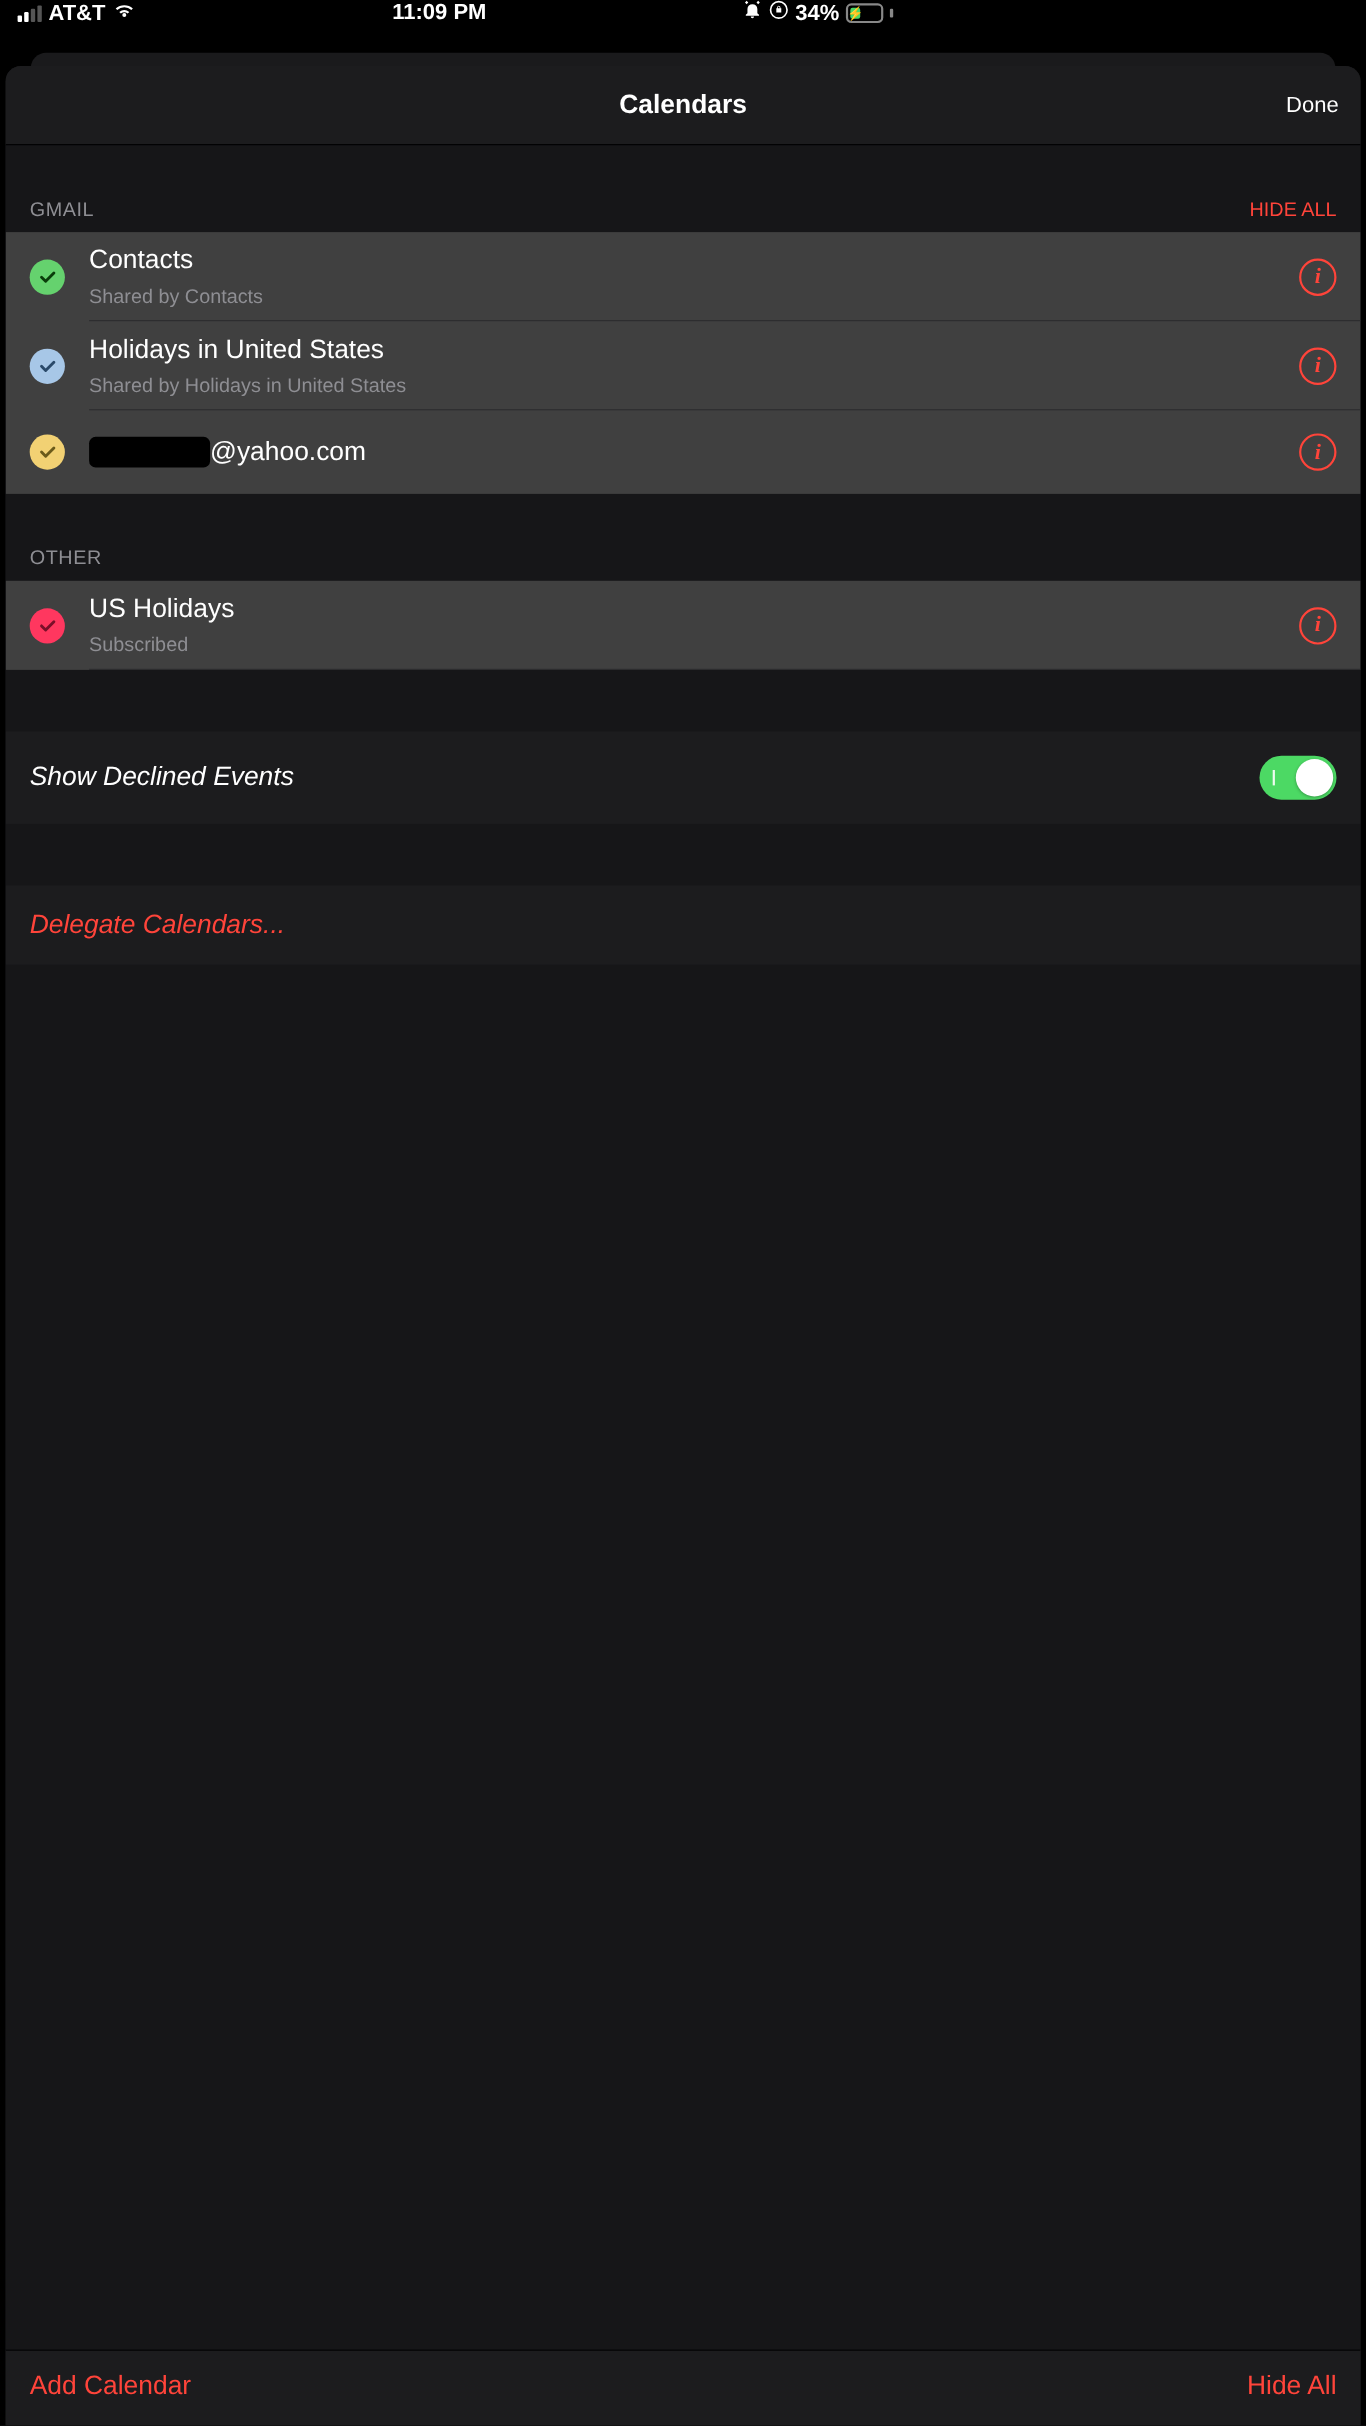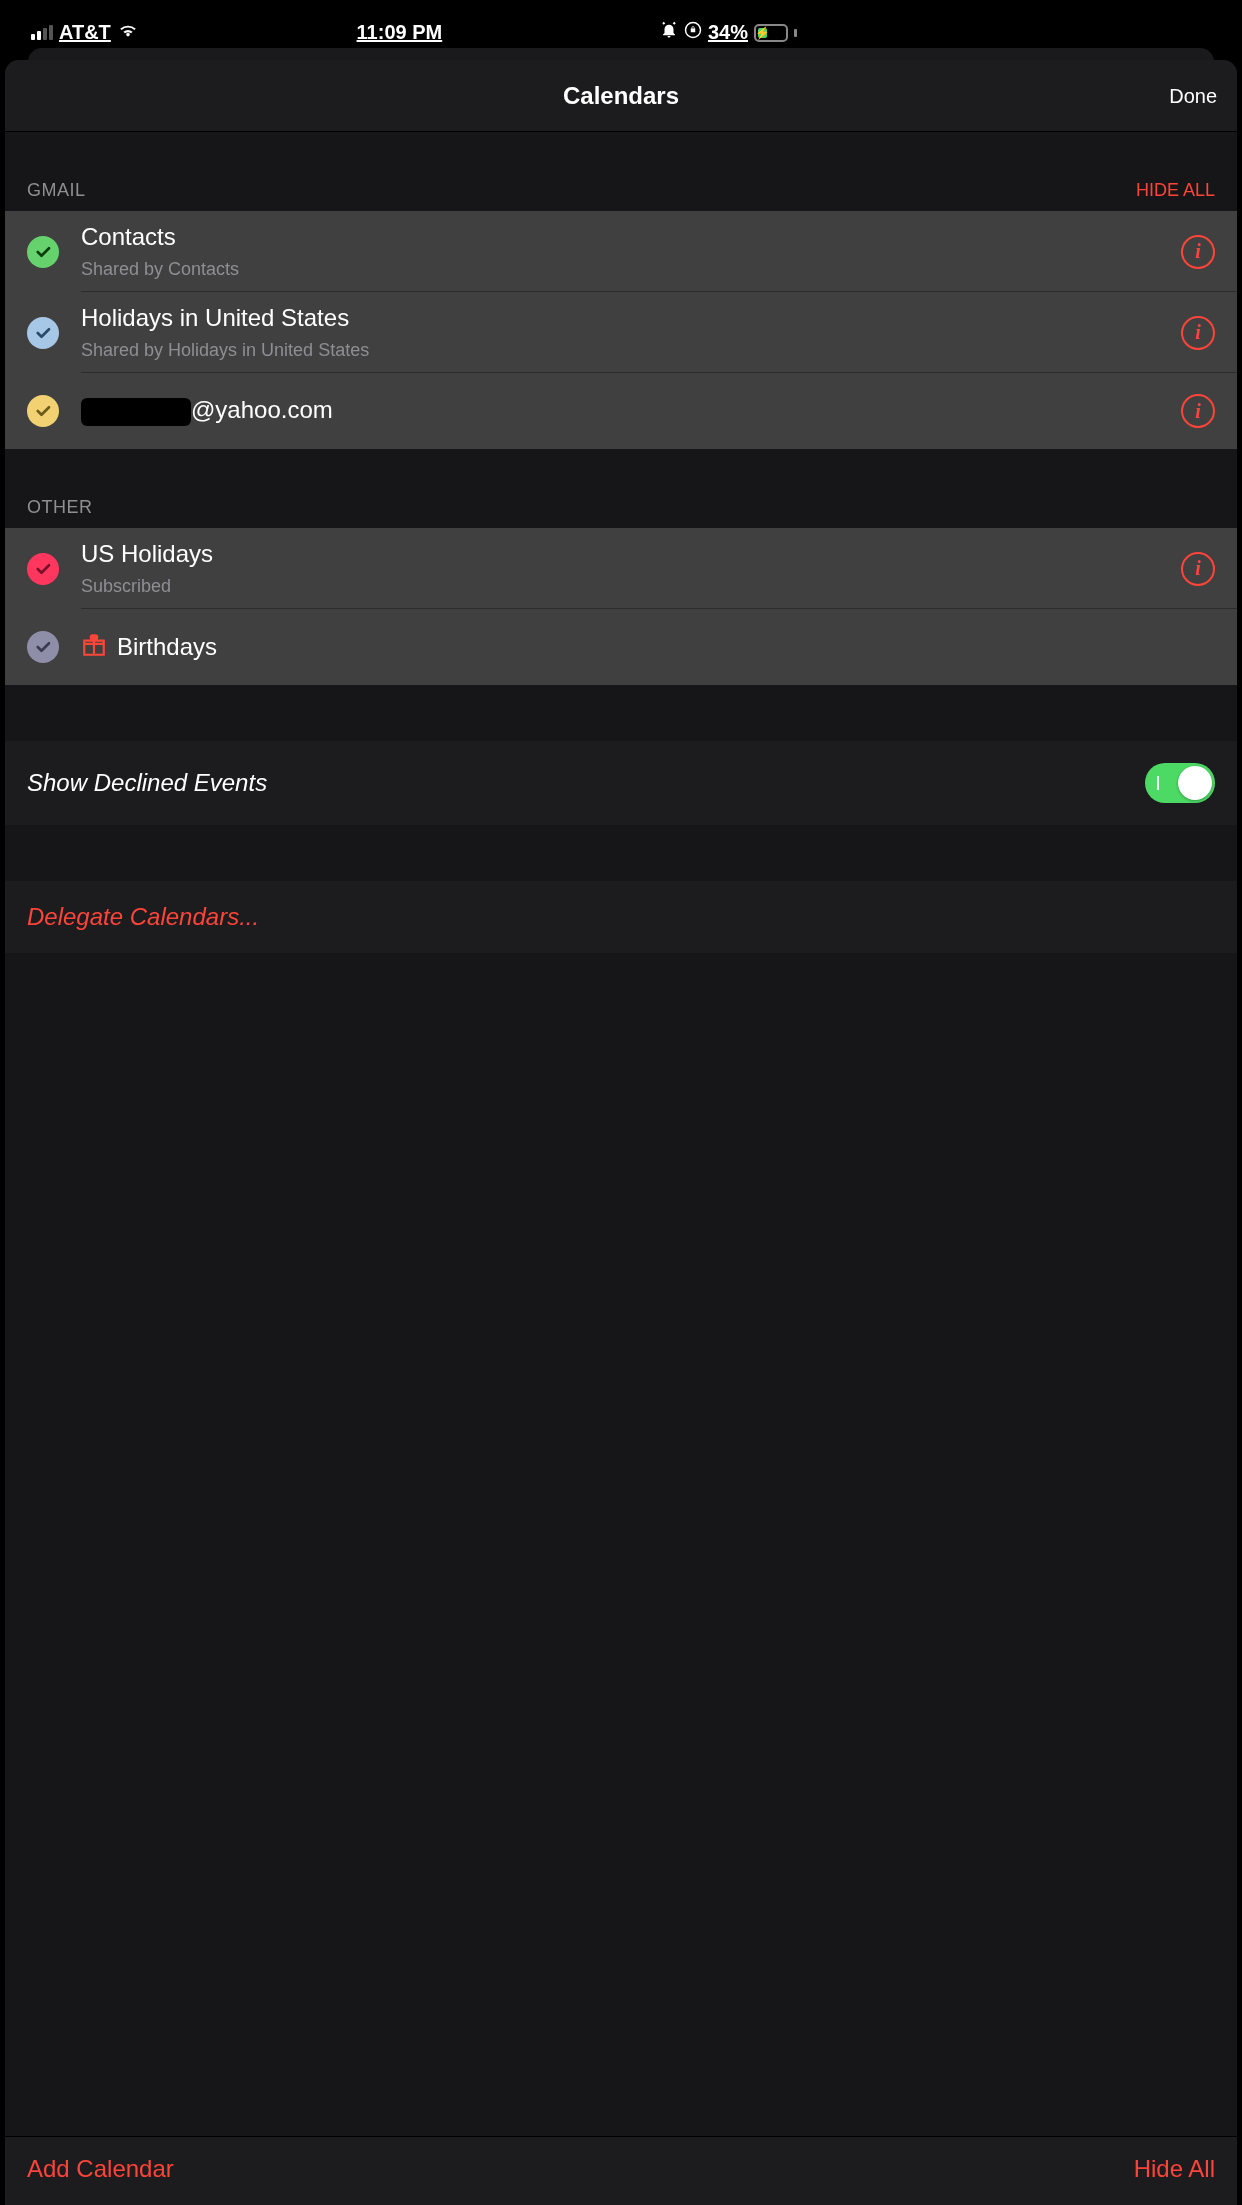--- a/index.html
+++ b/index.html
@@ -7,26 +7,25 @@
     width: 828px;
     height: 1470px;
     background: #000;
     font-family: -apple-system, "Helvetica Neue", Arial, sans-serif;
     color: #fff;
     overflow: hidden;
   }
   .status-bar {
     height: 44px;
     display: flex;
-    align-items: flex-end;
+    align-items: flex-start;
     justify-content: space-between;
-    padding: 0 31px;
+    padding: 0 16px;
     font-size: 20px;
     font-weight: 600;
-    text-decoration: underline;
   }
   .status-left, .status-right { display: flex; align-items: center; gap: 6px; }
   .status-center { font-size: 20px; font-weight: 600; }
   .signal-bars { display: inline-flex; align-items: flex-end; gap: 2px; }
   .signal-bars span { width: 4px; background: #555; border-radius: 1px; }
   .signal-bars span.on { background: #fff; }
   .sb1{height:6px}.sb2{height:9px}.sb3{height:12px}.sb4{height:15px}
   .wifi-icon svg { width: 22px; height: 18px; }
   .battery {
     display: inline-flex; align-items: center; gap: 2px;
@@ -259,35 +258,20 @@
           </span>
           <div class="row-text">
             <div class="col-text">
               <div class="title"><span>US Holidays</span></div>
               <div class="sub">Subscribed</div>
             </div>
           </div>
           <button class="info-btn">i</button>
           <div class="sep"></div>
         </div>
-        <div class="row">
-          <span class="check" style="background: rgb(142, 142, 168);">
-            <svg viewBox="0 0 24 24">
-              <path d="M5 12l5 5L20 7" fill="none" stroke="#3a3a50" stroke-width="3.5" stroke-linecap="round" stroke-linejoin="round"></path>
-            </svg>
-          </span>
-          <div class="row-text">
-            <span class="gift-icon"><svg width="26" height="26" viewBox="0 0 24 24">
-                <path fill="none" stroke="#ff443a" stroke-width="2" d="M3 11h18v10H3zM3 8h18v3H3zM12 8v13M9 5a2 2 0 114 0c0 1.5-2 3-2 3s-2-1.5-2-3zm6 0a2 2 0 10-4 0c0 1.5 2 3 2 3s2-1.5 2-3z"></path>
-              </svg></span>
-            <div class="col-text">
-              <div class="title"><span>Birthdays</span></div>
-            </div>
-          </div>
-        </div>
       </div>
 
     <div class="gap"></div>
 
     <div class="simple-row">
       <span>Show Declined Events</span>
       <button class="toggle">
         <span class="tick"></span>
           <span class="knob"></span>
       </button>

